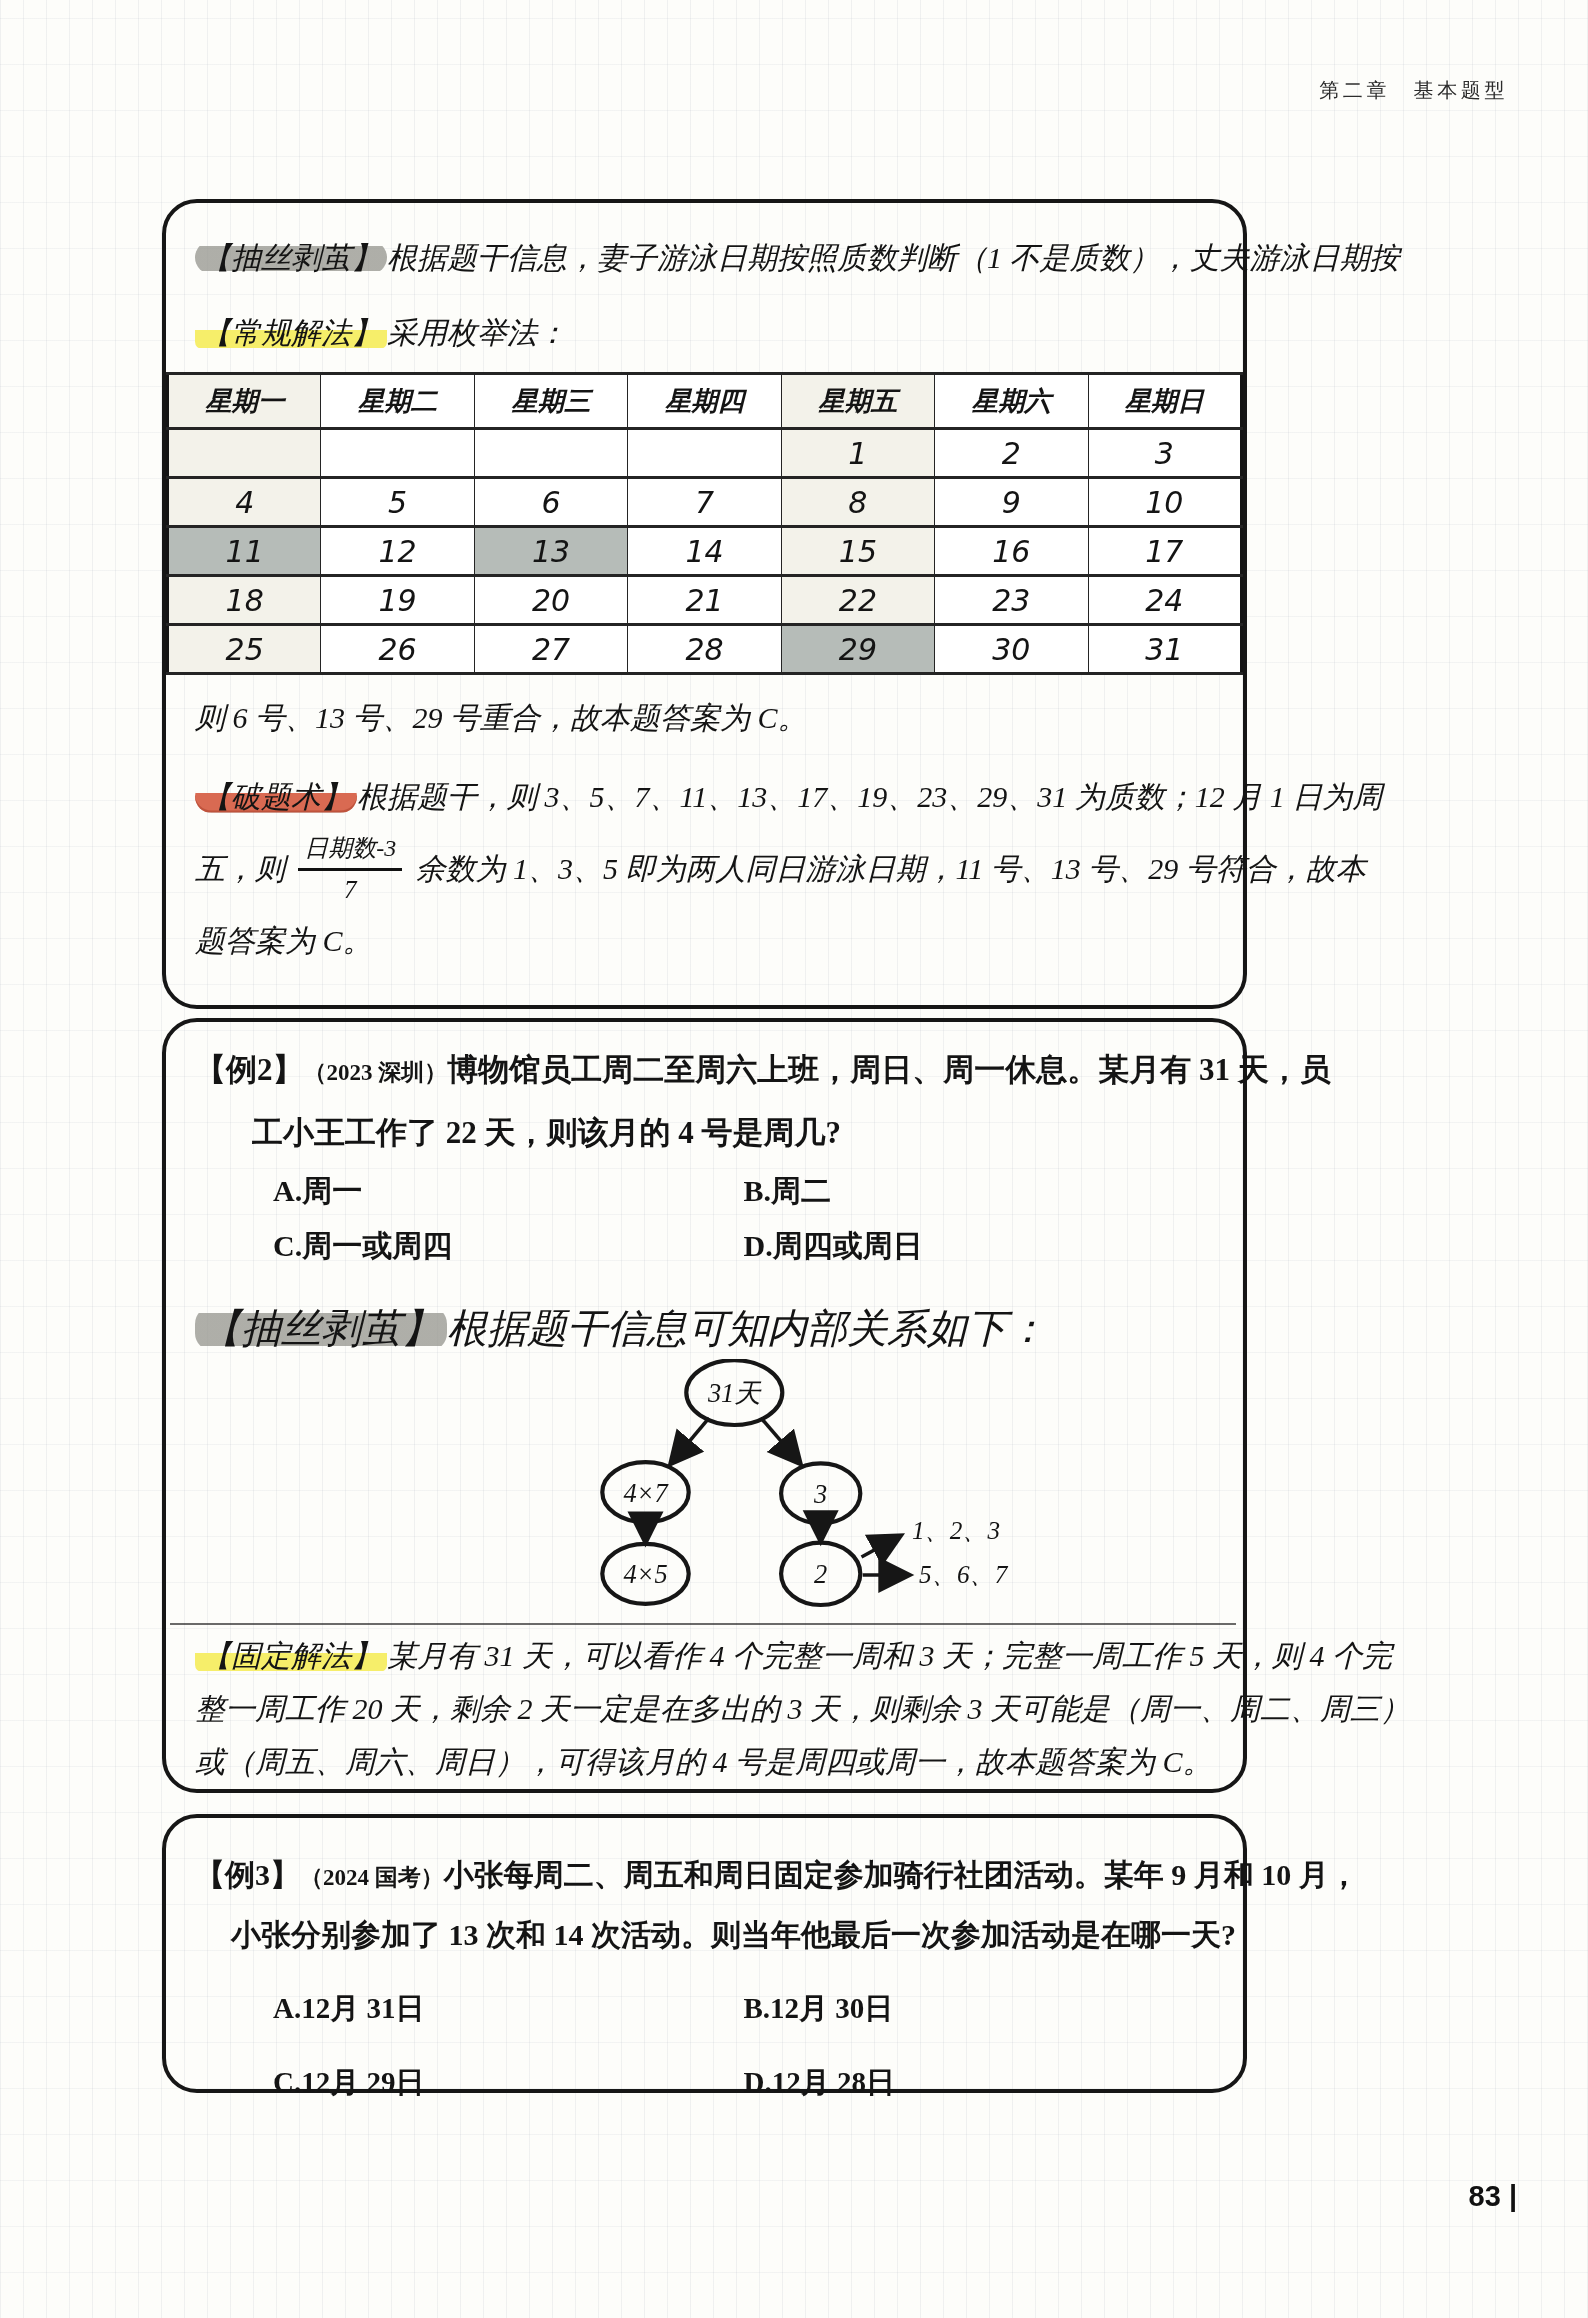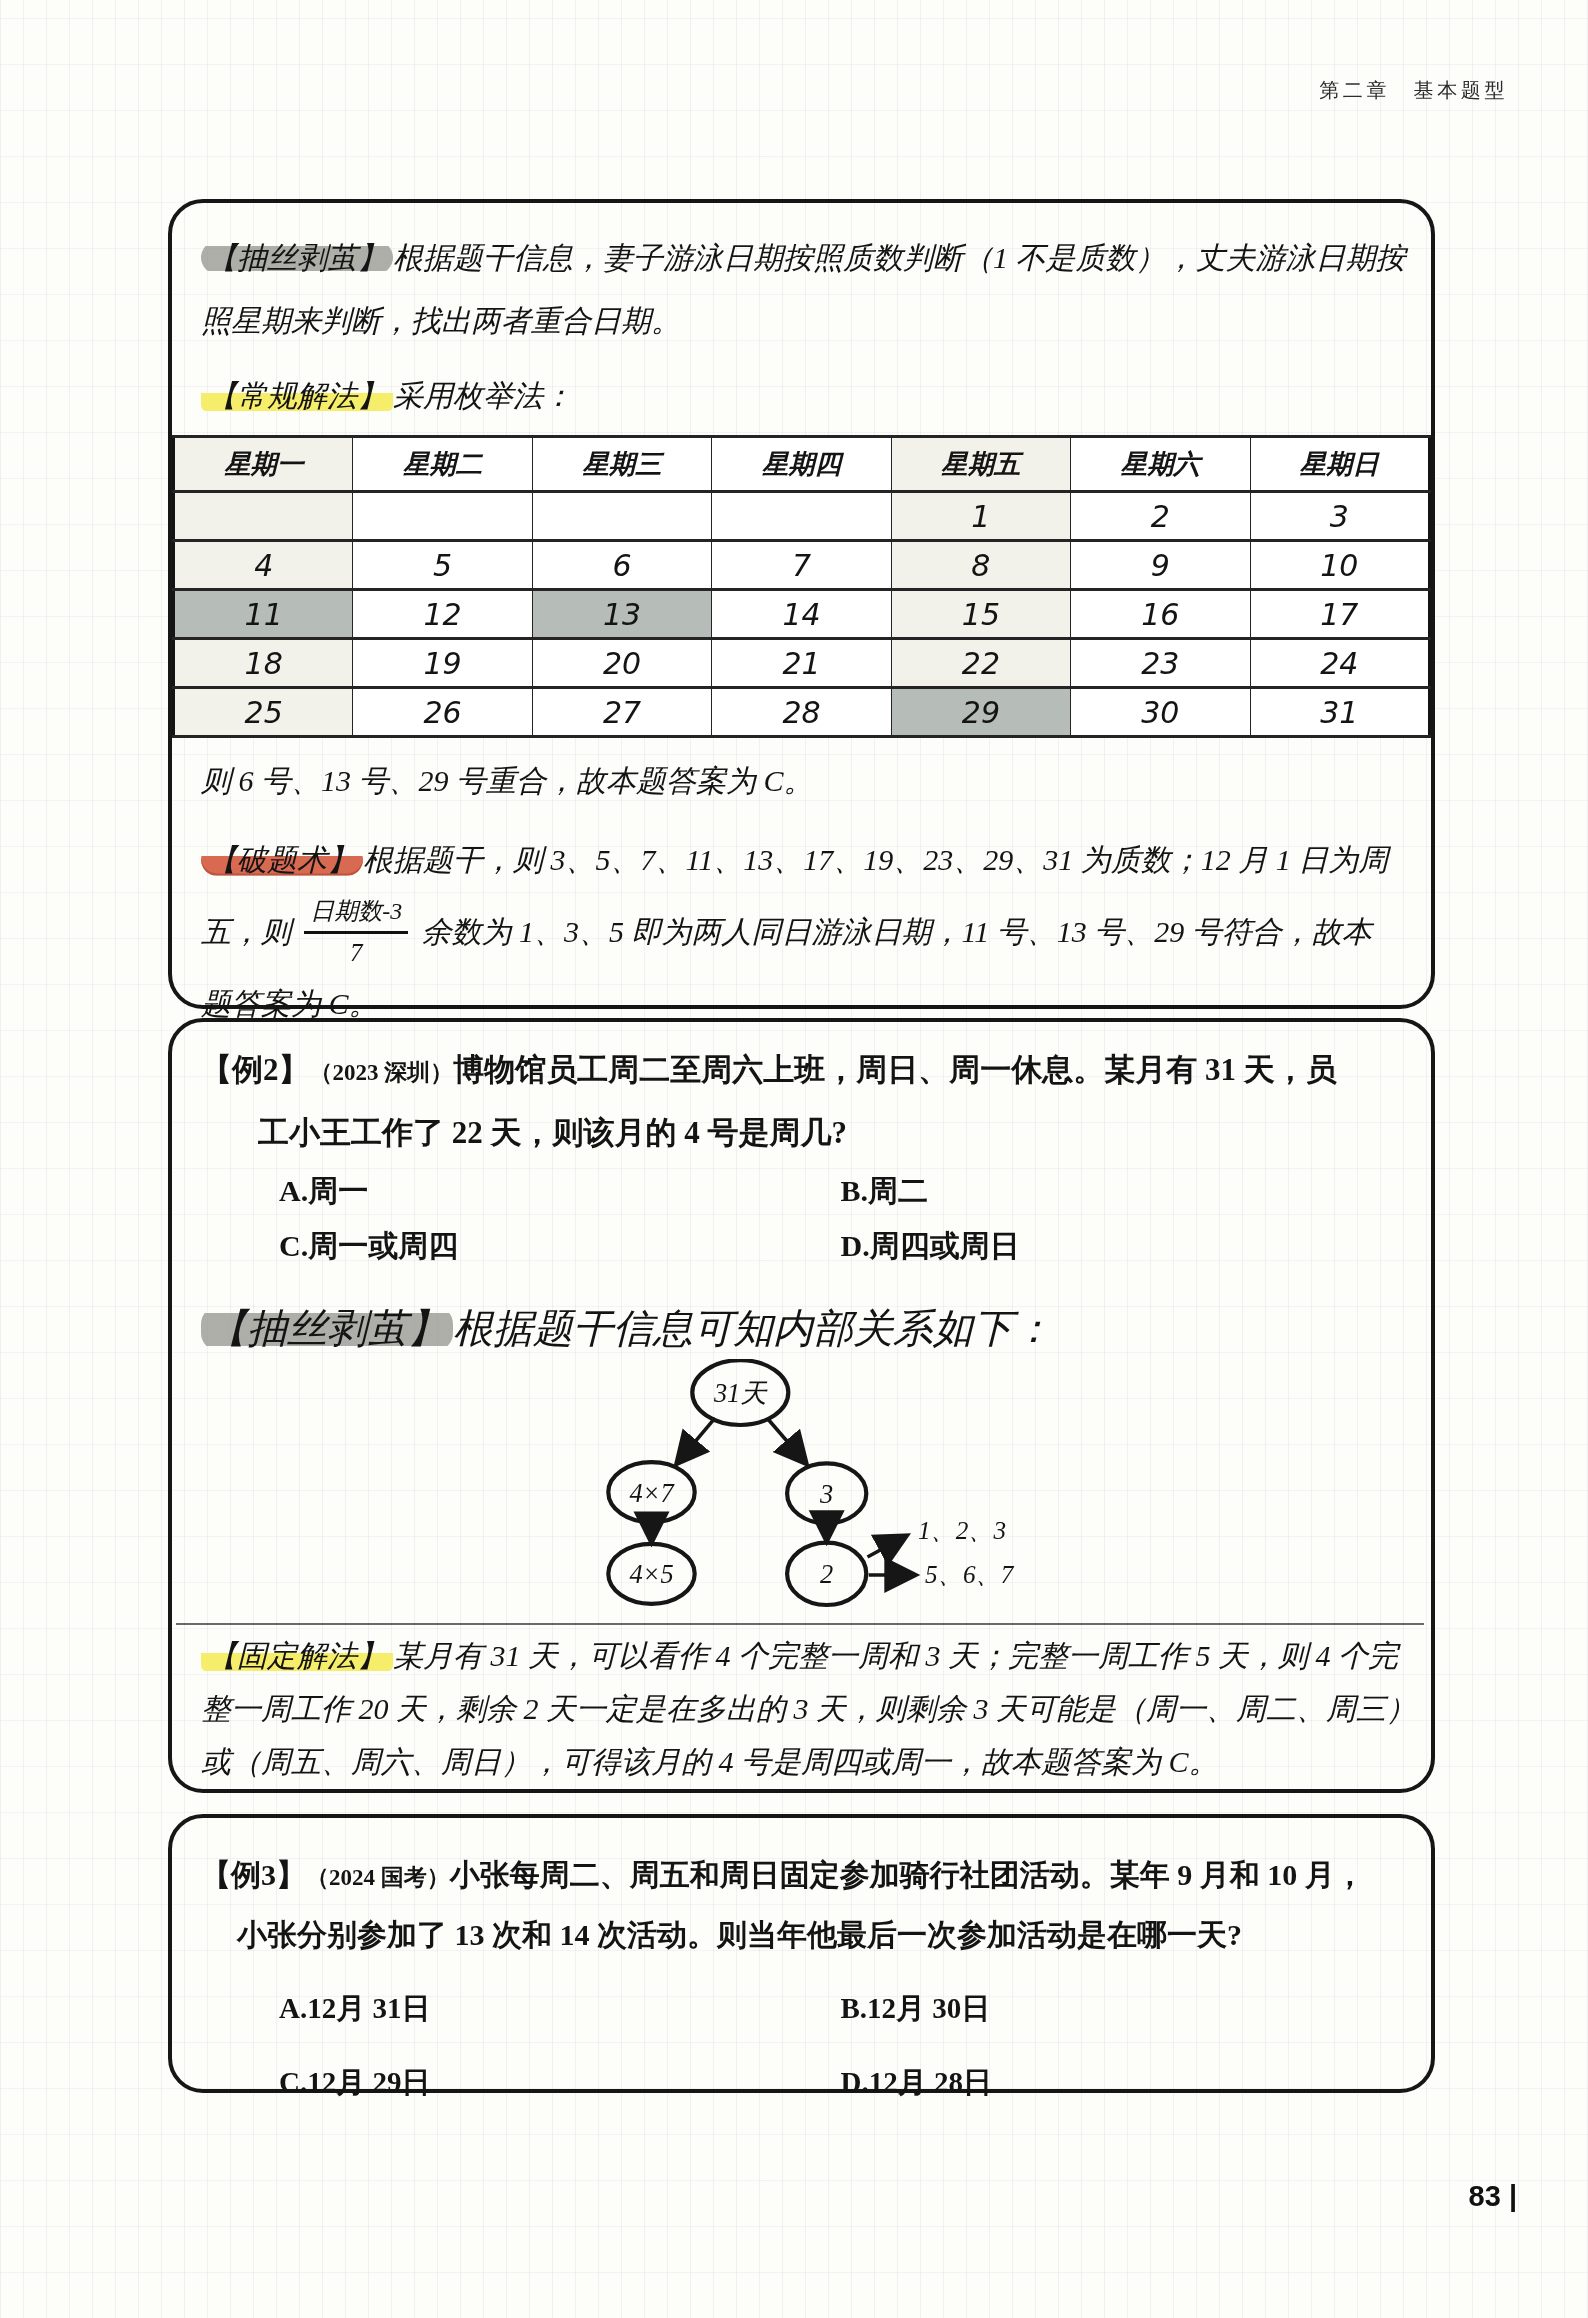--- a/index.html
+++ b/index.html
@@ -14,21 +14,21 @@
     font-family:"Liberation Serif","DejaVu Serif",serif;
     color:#141414;
     overflow:hidden;
   }
   .chapter-header{
     position:absolute;top:77px;right:80px;
     font-size:20px;letter-spacing:3.6px;color:#2c2c2c;font-weight:500;
     white-space:nowrap;
   }
   .box{
-    position:absolute;left:168px;width:1267px;
+    position:absolute;left:162px;width:1085px;
     border:4.2px solid #161616;border-radius:35px;
     box-sizing:border-box;background:transparent;
   }
   #box1{top:199px;height:810px;padding:23px 29px 0;}
   #box2{top:1018px;height:775px;padding:18px 29px 0;}
   #box3{top:1814px;height:279px;padding:28px 29px 0;}
 
   .tline{white-space:nowrap;}
   .sol{font-size:30px;line-height:63px;font-style:italic;}
   .sol2{font-size:40px;line-height:60px;font-style:italic;}
@@ -90,21 +90,20 @@
 <body>
 
 <div class="page">
 
   <div class="chapter-header">第二章　基本题型</div>
 
   <div class="box" id="box1">
     <div class="tline sol">
       <span class="hl hl-gray">【抽丝剥茧】</span><span>根据题干信息，妻子游泳日期按照质数判断（1 不是质数），丈夫游泳日期按</span>
     </div>
-    <div class="tline sol">照星期来判断，找出两者重合日期。</div>
     <div style="height:12px"></div>
     <div class="tline sol">
       <span class="hl hl-yellow">【常规解法】</span><span>采用枚举法：</span>
     </div>
 
     <table class="cal">
       <thead>
         <tr>
           <th class="cshade">星期一</th>
           <th>星期二</th>

